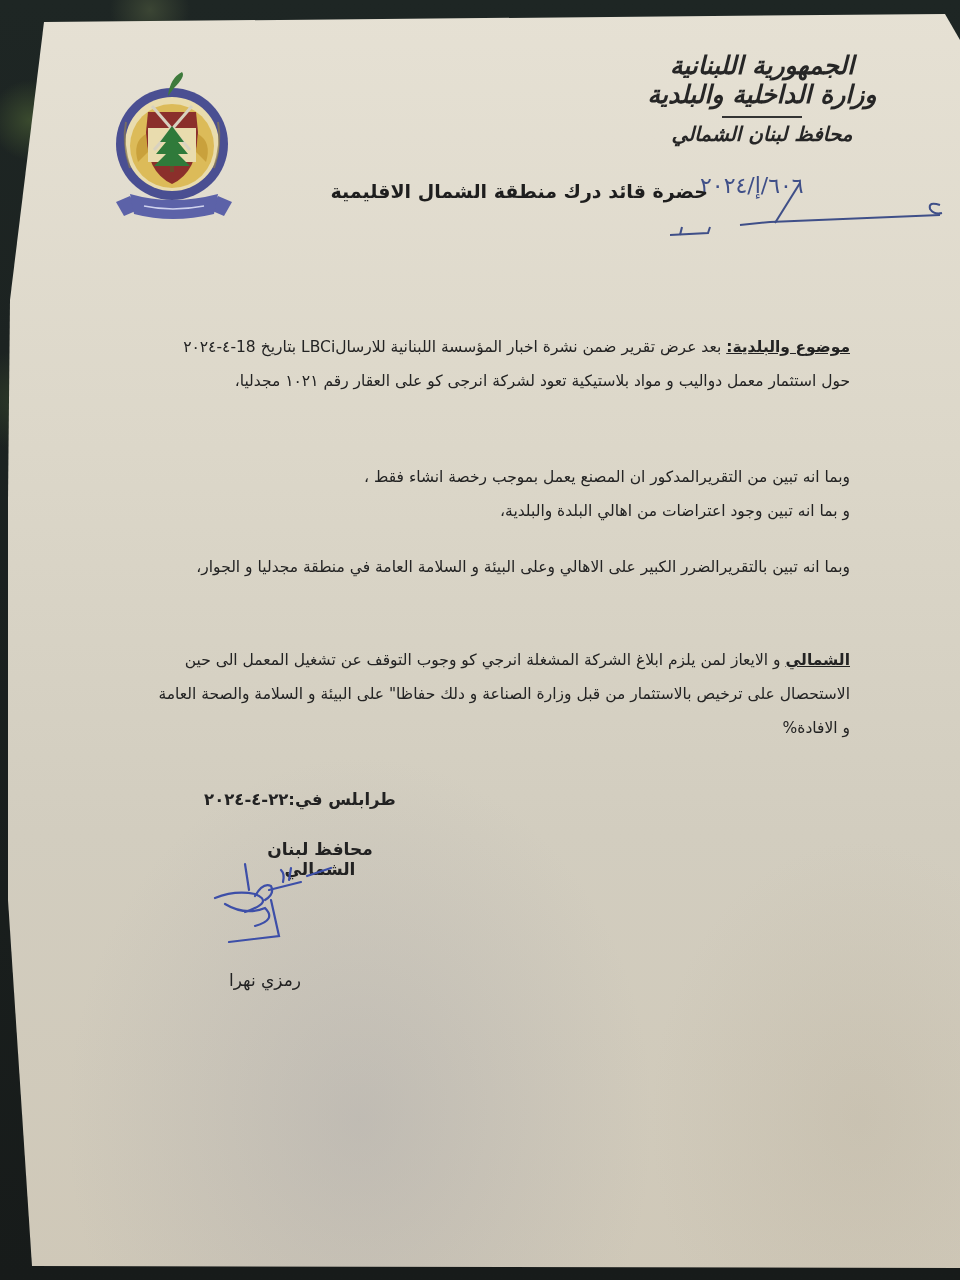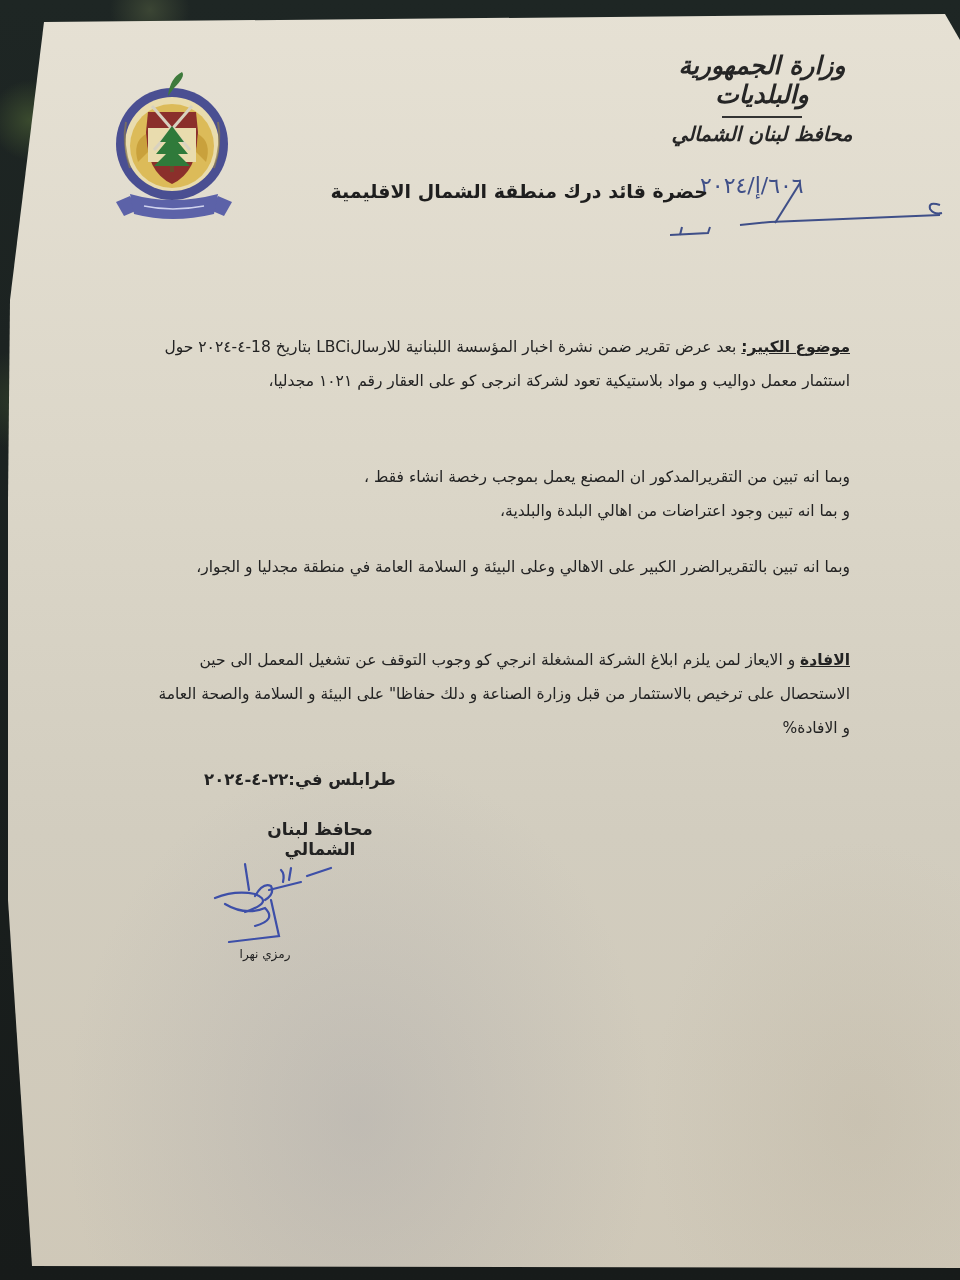--- a/index.html
+++ b/index.html
@@ -120,51 +120,53 @@
     width: 240px;
     direction: rtl;
     text-align: center;
     font-family: "DejaVu Sans", sans-serif;
     color: #222;
   }
   .sig-date {
     font-weight: bold;
     font-size: 16.5px;
     margin-left: 20px;
+    margin-top: 20px;
   }
   .sig-title {
     margin-top: 30px;
     font-weight: bold;
     font-size: 17px;
     margin-left: 60px;
   }
   .sig-scribble {
     position: absolute;
     left: 35px;
     top: 90px;
     width: 140px;
     height: 90px;
   }
   .sig-name {
     position: absolute;
     left: 40px;
-    top: 177px;
+    top: 200px;
     width: 110px;
-    font-size: 12px;
+    font-size: 17px;
   }
 </style>
 </head>
 <body>
 
 <div class="backdrop"></div>
 
 <div class="paper">
 
   <div class="letterhead">
-    <div class="lh-line2">وزارة الجمهورية والبلديات</div>
+    <div class="lh-line1">الجمهورية اللبنانية</div>
+    <div class="lh-line2">وزارة الداخلية والبلدية</div>
     <div class="lh-rule"></div>
     <div class="lh-line3">محافظ لبنان الشمالي</div>
   </div>
 
   <div class="emblem">
     <svg width="132" height="150" viewBox="0 0 132 150">
 
       <circle cx="64" cy="72" r="56" fill="#4a4f92"></circle>
       <circle cx="64" cy="72" r="47" fill="#e9dcae"></circle>
 
@@ -207,32 +209,32 @@
       <path d="M125 58 L150 18" stroke="#3f4f88" stroke-width="2" fill="none"></path>
 
       <path d="M60 62 L58 68 L20 70" stroke="#3f4f88" stroke-width="2" fill="none"></path>
       <path d="M32 62 L30 70" stroke="#3f4f88" stroke-width="2" fill="none"></path>
     </svg>
   </div>
 
   <div class="addressee">حضرة قائد درك منطقة الشمال الاقليمية</div>
 
   <div class="body-text p1">
-    <span class="bold">موضوع </span><span class="bold ul">الكبير:</span><span> بعد عرض تقرير ضمن نشرة اخبار المؤسسة اللبنانية للارسالLBCi بتاريخ 18-٤-٢٠٢٤ حول استثمار معمل دواليب و مواد بلاستيكية تعود لشركة انرجى كو على العقار رقم ١٠٢١ مجدليا،</span>
+    <span class="bold">موضوع </span><span class="bold ul">والبلدية:</span><span> بعد عرض تقرير ضمن نشرة اخبار المؤسسة اللبنانية للارسالLBCi بتاريخ 18-٤-٢٠٢٤ حول استثمار معمل دواليب و مواد بلاستيكية تعود لشركة انرجى كو على العقار رقم ١٠٢١ مجدليا،</span>
   </div>
 
   <div class="body-text p3">وبما انه تبين بالتقريرالضرر الكبير على الاهالي وعلى البيئة و السلامة العامة في منطقة مجدليا و الجوار،</div>
 
   <div class="body-text p2">
     <div>وبما انه تبين من التقريرالمدكور ان المصنع يعمل بموجب رخصة انشاء فقط ،</div>
     <div>و بما انه تبين وجود اعتراضات من اهالي البلدة والبلدية،</div>
   </div>
 
   <div class="body-text p4">
-    <span class="bold">الافادة</span><span> و الايعاز لمن يلزم ابلاغ الشركة المشغلة انرجي كو وجوب التوقف عن تشغيل المعمل الى حين الاستحصال على ترخيص بالاستثمار من قبل وزارة الصناعة و دلك حفاظا" على البيئة و السلامة والصحة العامة و الافادة%</span>
+    <span class="bold">الشمالي</span><span> و الايعاز لمن يلزم ابلاغ الشركة المشغلة انرجي كو وجوب التوقف عن تشغيل المعمل الى حين الاستحصال على ترخيص بالاستثمار من قبل وزارة الصناعة و دلك حفاظا" على البيئة و السلامة والصحة العامة و الافادة%</span>
   </div>
 
   <div class="signature-block">
     <div class="sig-date">طرابلس في:٢٢-٤-٢٠٢٤</div>
     <div class="sig-title">محافظ لبنان الشمالي</div>
     <svg class="sig-scribble" viewBox="0 0 140 90">
       <g stroke="#3d4fa8" stroke-width="2.2" fill="none" stroke-linecap="round">
         <path d="M40 4 L44 30"></path>
         <path d="M10 38 Q30 30 50 34 Q70 42 40 52"></path>
         <path d="M50 36 Q58 22 66 26 Q70 34 60 40"></path>

